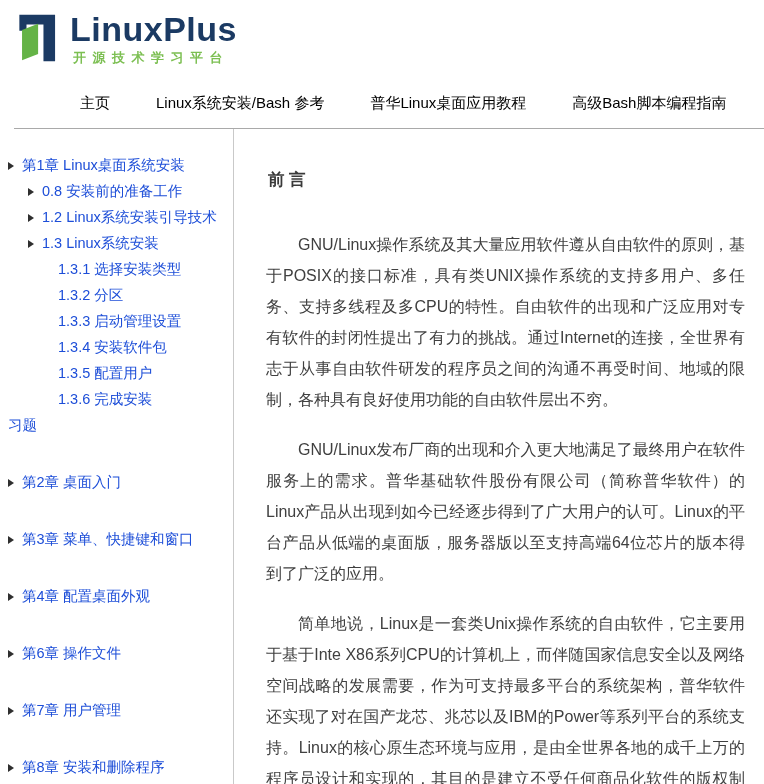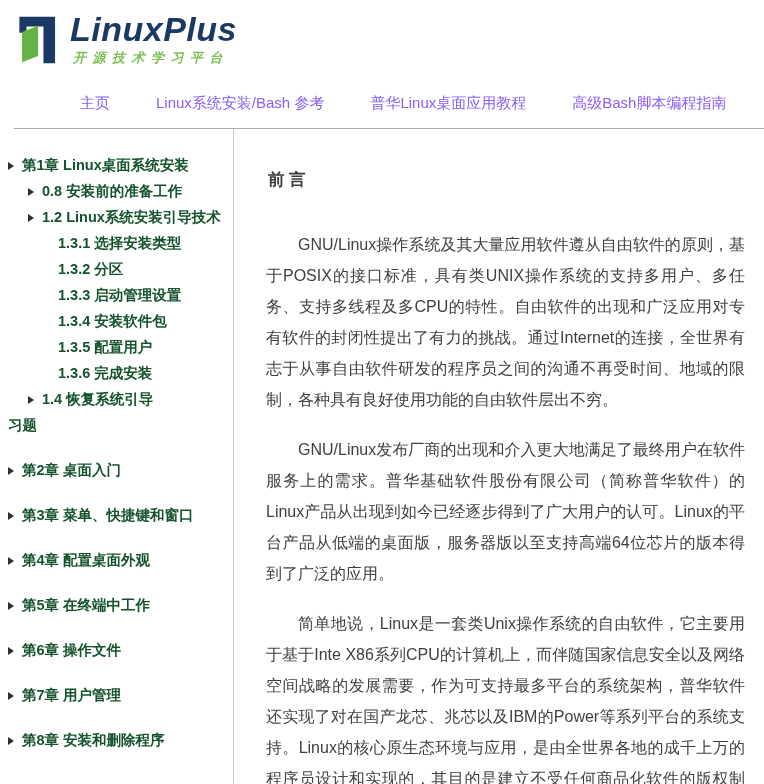--- a/index.html
+++ b/index.html
@@ -5,54 +5,54 @@
   * { box-sizing: border-box; }
   html, body { margin: 0; padding: 0; }
   body {
     width: 764px; height: 784px; overflow: hidden;
     background: #ffffff;
     font-family: "Liberation Sans", "DejaVu Sans", sans-serif;
     color: #404040;
   }
   
   .header { padding: 9px 0 0 14px; }
-  .logo-row { display: flex; align-items: flex-end; font-style: italic; }
+  .logo-row { display: flex; align-items: center; }
   .logo-mark { width: 50px; height: 54px; flex: 0 0 auto; }
   .logo-textcol { margin-left: 6px; padding-top: 2px; }
   .brand {
     font-size: 34px; font-weight: 600; color: #1b3a63;
     line-height: 36px; letter-spacing: 0.5px;
   }
   .tagline {
     font-size: 13px; color: #7cbf52; letter-spacing: 6.5px;
     margin-top: 2px; padding-left: 3px; font-weight: bold;
   }
   
   .nav {
     display: flex; gap: 46px;
     padding: 27px 0 15px 66px;
     font-size: 15px; color: #3d3d3d;
     border-bottom: 1px solid #a9a9a9;
   }
-  .nav a { color: #8b5cf6; text-decoration: none; cursor: pointer; }
+  .nav a { color: #000000; text-decoration: none; cursor: pointer; }
   
   .content-row { display: flex; align-items: stretch; min-height: 660px; }
   .sidebar {
     width: 233px; flex: 0 0 auto;
     padding: 26px 4px 0 8px;
     font-size: 14.5px;
   }
   .sidebar ul { list-style: none; margin: 0; padding: 0; }
-  .sidebar li { line-height: 21px; margin-bottom: 5px; color: #14532d; font-weight: bold; }
+  .sidebar li { line-height: 21px; margin-bottom: 5px; color: #1d4ed8; }
   .sidebar a { color: inherit; text-decoration: none; cursor: pointer; }
   .lv1 { text-indent: 0; }
   .lv2 { text-indent: 20px; }
   .lv3 { text-indent: 50px; }
   .lv0 { text-indent: 0; }
-  .chapter-gap { margin-top: 24px; }
+  .chapter-gap { margin-top: 36px; }
   .active { color: #cc4b35; }
   .tri {
     display: inline-block; width: 0; height: 0;
     border-left: 6px solid #2f2f2f;
     border-top: 4px solid transparent;
     border-bottom: 4px solid transparent;
     margin-right: 8px; cursor: pointer;
   }
   
   .main {
@@ -94,32 +94,31 @@
     <a>高级Bash脚本编程指南</a>
   </div>
 </div>
 
 <div class="content-row">
   <aside class="sidebar">
     <ul>
       <li class="lv1 active"><span class="tri"></span><a>第1章 Linux桌面系统安装</a></li>
       <li class="lv2"><span class="tri"></span><a>0.8 安装前的准备工作</a></li>
       <li class="lv2"><span class="tri"></span><a>1.2 Linux系统安装引导技术</a></li>
+      <li class="lv2"><span class="tri"></span><a>1.3 Linux系统安装</a></li>
       <li class="lv3"><a>1.3.1 选择安装类型</a></li>
       <li class="lv3"><a>1.3.2 分区</a></li>
       <li class="lv3"><a>1.3.3 启动管理设置</a></li>
       <li class="lv3"><a>1.3.4 安装软件包</a></li>
       <li class="lv3"><a>1.3.5 配置用户</a></li>
       <li class="lv3"><a>1.3.6 完成安装</a></li>
-      <li class="lv2"><span class="tri"></span><a>1.4 恢复系统引导</a></li>
       <li class="lv0"><a>习题</a></li>
       <li class="lv1 chapter-gap"><span class="tri"></span><a>第2章 桌面入门</a></li>
       <li class="lv1 chapter-gap"><span class="tri"></span><a>第3章 菜单、快捷键和窗口</a></li>
       <li class="lv1 chapter-gap"><span class="tri"></span><a>第4章 配置桌面外观</a></li>
-      <li class="lv1 chapter-gap"><span class="tri"></span><a>第5章 在终端中工作</a></li>
       <li class="lv1 chapter-gap"><span class="tri"></span><a>第6章 操作文件</a></li>
       <li class="lv1 chapter-gap"><span class="tri"></span><a>第7章 用户管理</a></li>
       <li class="lv1 chapter-gap"><span class="tri"></span><a>第8章 安装和删除程序</a></li>
     </ul>
   </aside>
 
   <main class="main">
     <h2>前 言</h2>
     <p>GNU/Linux操作系统及其大量应用软件遵从自由软件的原则，基于POSIX的接口标准，具有类UNIX操作系统的支持多用户、多任务、支持多线程及多CPU的特性。自由软件的出现和广泛应用对专有软件的封闭性提出了有力的挑战。通过Internet的连接，全世界有志于从事自由软件研发的程序员之间的沟通不再受时间、地域的限制，各种具有良好使用功能的自由软件层出不穷。</p>
     <p>GNU/Linux发布厂商的出现和介入更大地满足了最终用户在软件服务上的需求。普华基础软件股份有限公司（简称普华软件）的Linux产品从出现到如今已经逐步得到了广大用户的认可。Linux的平台产品从低端的桌面版，服务器版以至支持高端64位芯片的版本得到了广泛的应用。</p>

